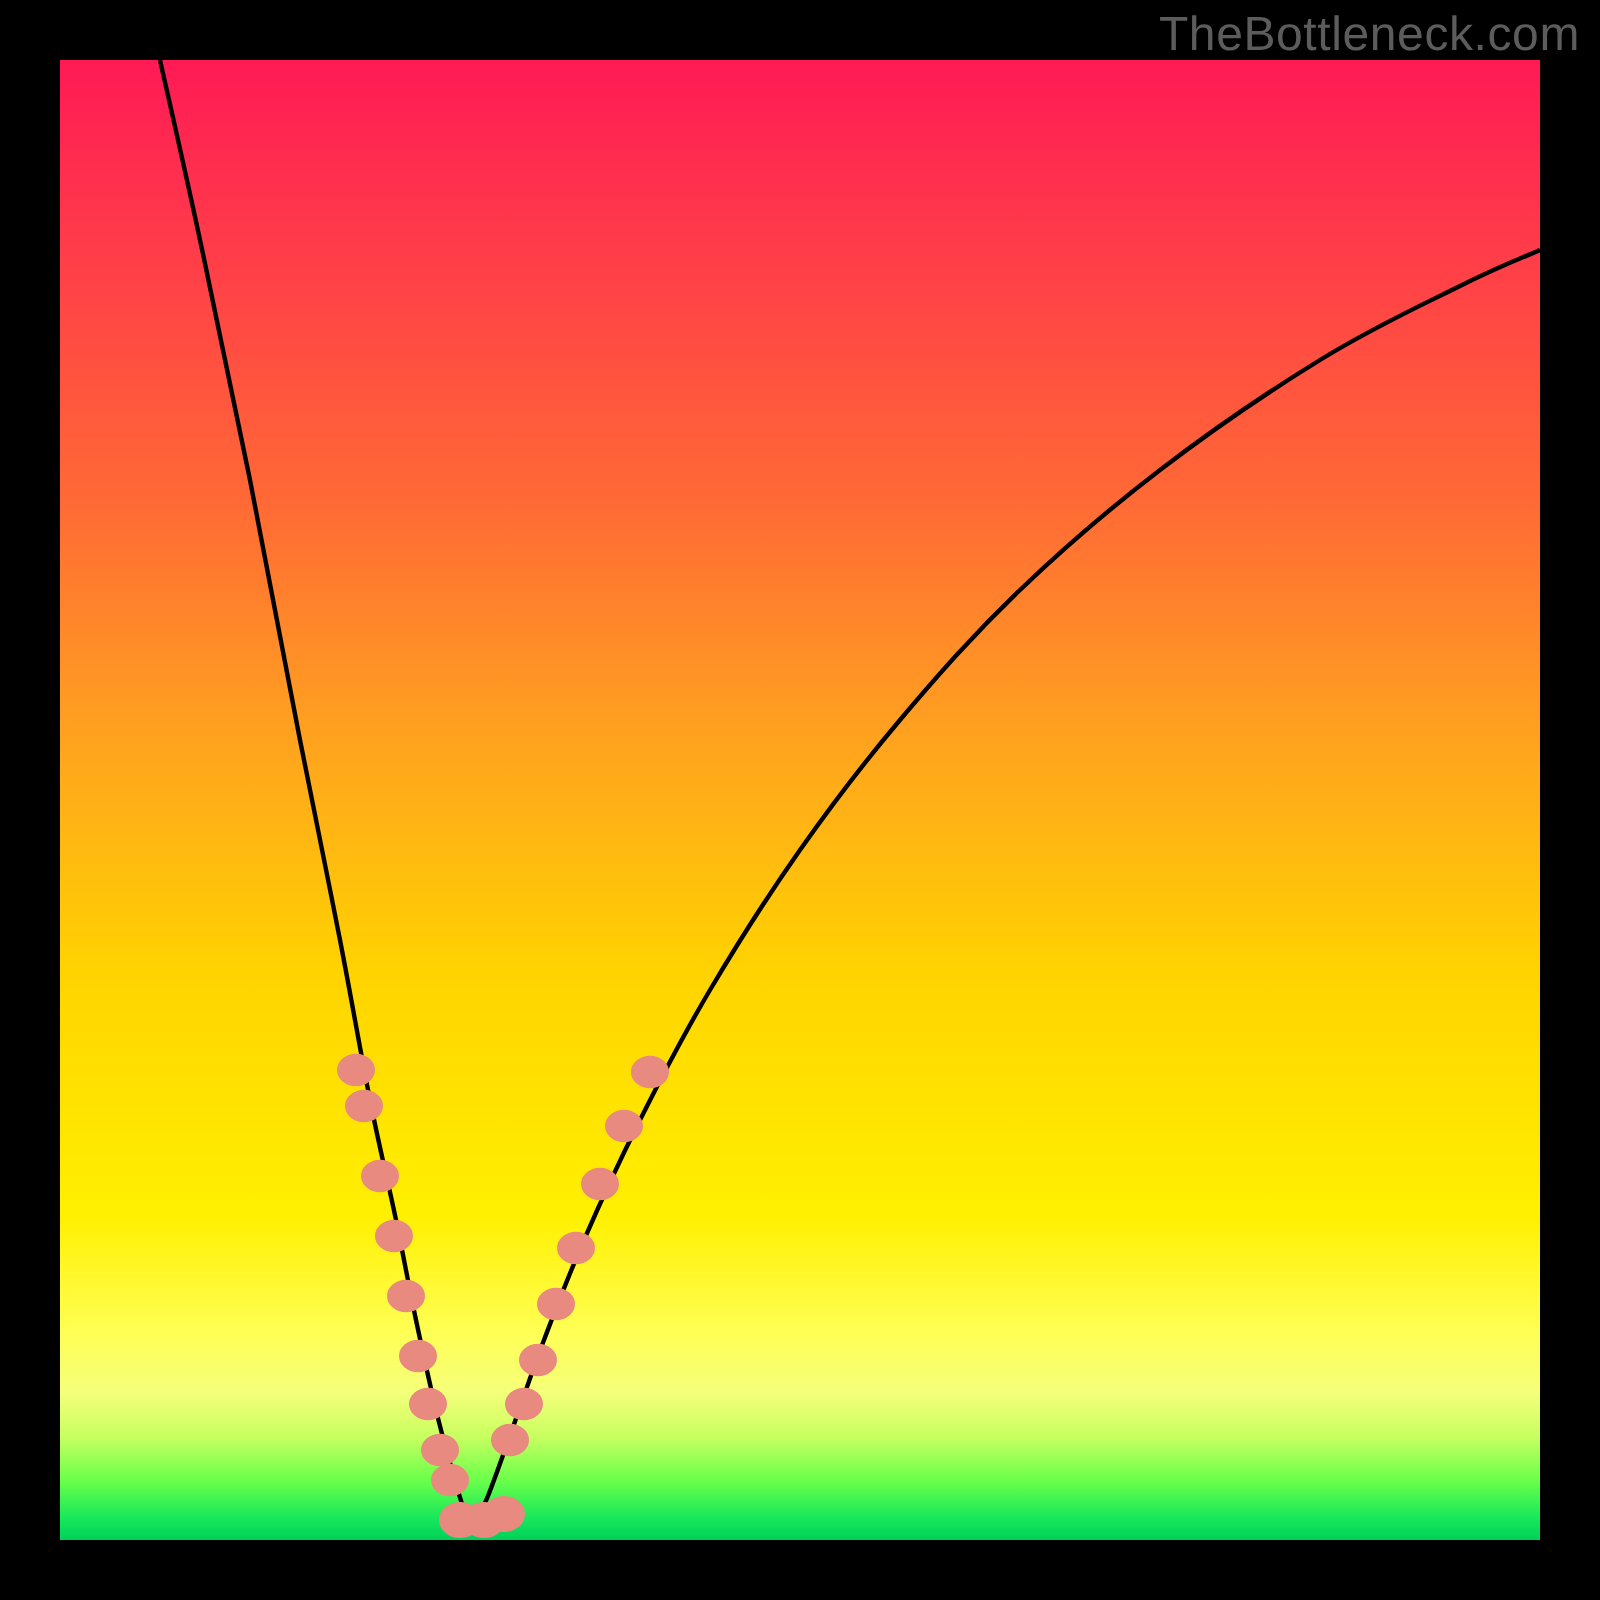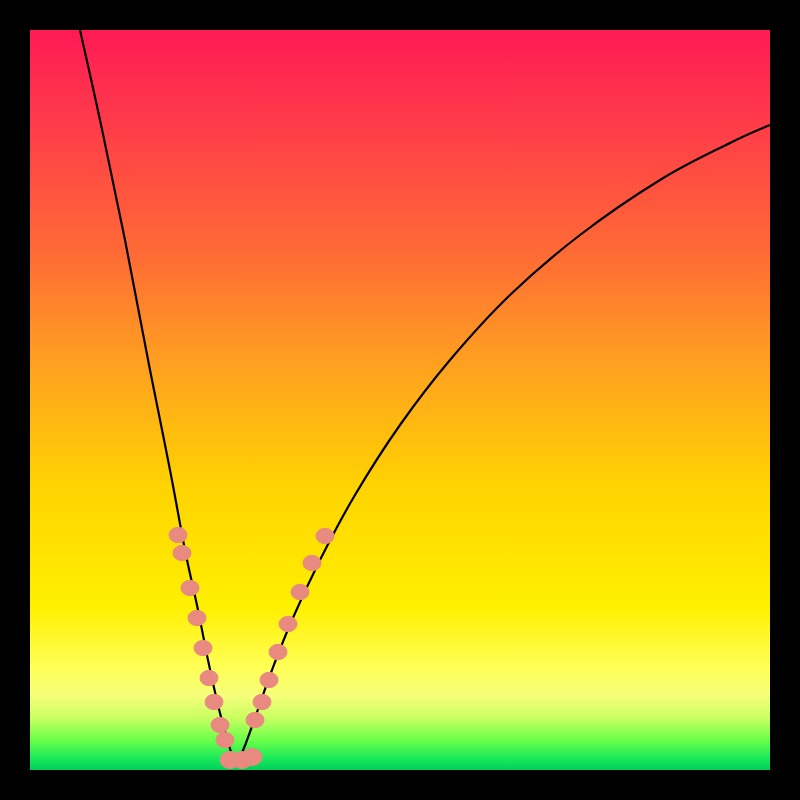--- a/index.html
+++ b/index.html
@@ -68,20 +68,21 @@
   }
   .blob {
     fill: #e98a80;
     stroke: #e98a80;
   }
 </style>
 </head>
 <body>
 
 <div class="frame">
+  <div class="watermark">TheBottleneck.com</div>
   <div class="plot-area">
     <svg class="overlay" id="overlay" viewBox="0 0 740 740" preserveAspectRatio="none">
         <path d="M 50 0 C 53.6 16.2, 61.9 52.2, 70 90 C 78.1 127.8, 86.0 165.0, 95 210 C 104.0 255.0, 111.9 298.6, 120 340 C 128.1 381.4, 133.7 407.6, 140 440 C 146.3 472.4, 150.0 494.8, 155 520 C 160.0 545.2, 163.9 560.2, 168 580 C 172.1 599.8, 174.4 612.9, 178 630 C 181.6 647.1, 184.8 661.5, 188 675 C 191.2 688.5, 193.5 696.0, 196 705 C 198.5 714.0, 200.2 719.6, 202 725 C 203.8 730.4, 205.3 733.2, 206 735" class="curve"></path>
         <path d="M 206 735 C 207.4 731.9, 210.4 727.0, 214 718 C 217.6 709.0, 221.0 699.0, 226 685 C 231.0 671.0, 235.5 657.1, 242 640 C 248.5 622.9, 253.4 609.8, 262 590 C 270.6 570.2, 278.7 552.5, 290 530 C 301.3 507.5, 310.6 489.3, 325 465 C 339.4 440.7, 352.9 419.3, 370 395 C 387.1 370.7, 400.2 353.4, 420 330 C 439.8 306.6, 456.6 287.5, 480 265 C 503.4 242.5, 523.0 225.7, 550 205 C 577.0 184.3, 603.0 166.6, 630 150 C 657.0 133.4, 680.2 122.9, 700 113 C 719.8 103.1, 732.8 98.2, 740 95" class="curve"></path>
         <ellipse cx="148" cy="505" rx="9" ry="7.6499999999999995" class="dot"></ellipse>
         <ellipse cx="152" cy="523" rx="9" ry="7.6499999999999995" class="dot"></ellipse>
         <ellipse cx="160" cy="558" rx="9" ry="7.6499999999999995" class="dot"></ellipse>
         <ellipse cx="167" cy="588" rx="9" ry="7.6499999999999995" class="dot"></ellipse>
         <ellipse cx="173" cy="618" rx="9" ry="7.6499999999999995" class="dot"></ellipse>
         <ellipse cx="179" cy="648" rx="9" ry="7.6499999999999995" class="dot"></ellipse>

